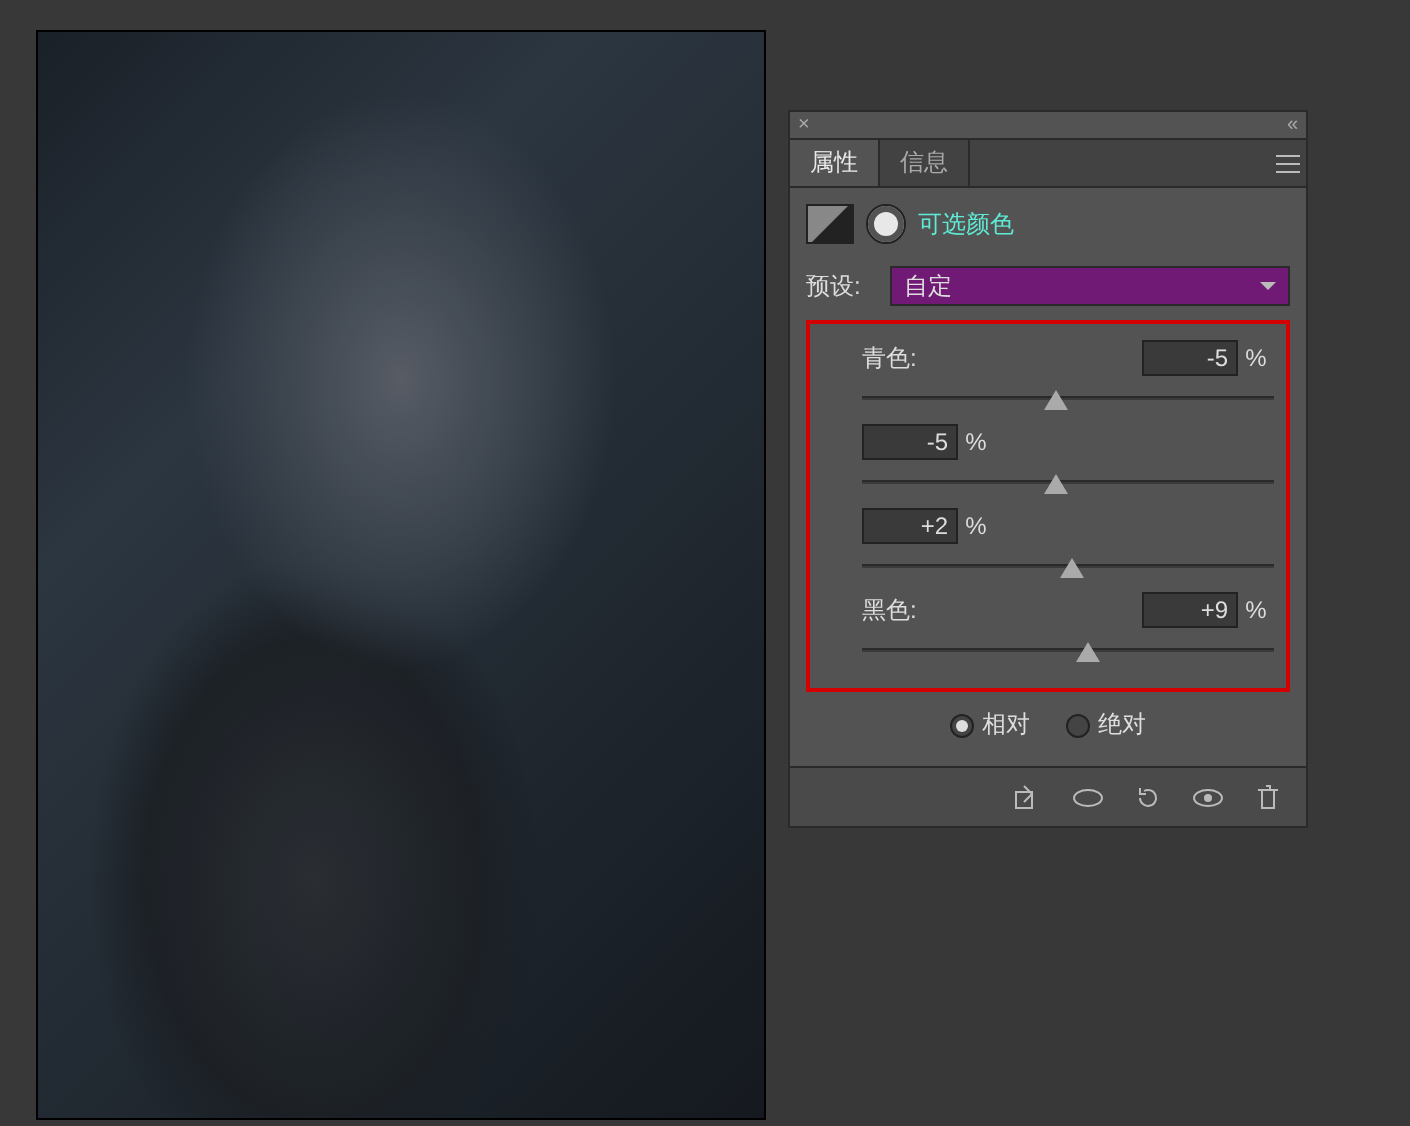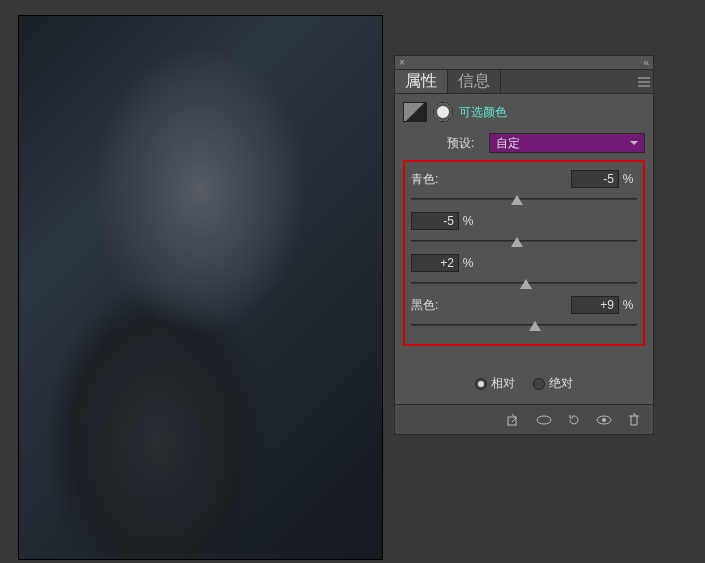--- a/index.html
+++ b/index.html
@@ -58,21 +58,21 @@
     background: #424242;
     border-bottom: 1px solid #2a2a2a;
     align-items: stretch;
   }
   .tab {
     padding: 0 10px;
     display: flex;
     align-items: center;
     color: #aaa;
     border-right: 1px solid #2a2a2a;
-    font-size: 16px;
+    font-size: 12px;
   }
   .tab.active {
     background: #535353;
     color: #e8e8e8;
   }
   .tab-menu {
     margin-left: auto;
     width: 18px;
     display: flex;
     align-items: center;
@@ -101,21 +101,20 @@
     border: 1px solid #222;
     border-radius: 50%;
     box-shadow: inset 0 0 0 3px #535353;
   }
   .title-text { color: #5eead4; }
   .control-row {
     display: flex;
     align-items: center;
     gap: 6px;
     padding: 3px 0;
-    margin-left: 44px;
   }
   .label { color: #ddd; width: 36px; }
   .dropdown {
     flex: 1;
     height: 20px;
     background: #701a75;
     border: 1px solid #2a2a2a;
     display: flex;
     align-items: center;
     padding: 0 6px;
@@ -140,20 +139,21 @@
     border: 1px solid #2a2a2a;
     margin-right: 4px;
   }
   .highlight-box {
     border: 2px solid #d40000;
     padding: 4px 6px 10px 6px;
     margin-top: 4px;
   }
   .slider-block {
     padding: 4px 0 2px 0;
+    margin-left: 20px;
   }
   .slider-head {
     display: flex;
     align-items: center;
     padding-bottom: 4px;
   }
   .slider-head .sl-label { color: #ddd; flex: 1; }
   .value-box {
     width: 48px;
     height: 18px;
@@ -185,21 +185,20 @@
     border-left: 6px solid transparent;
     border-right: 6px solid transparent;
     border-bottom: 10px solid #aaa;
     transform: translate(-50%, -40%);
   }
   .radio-row {
     display: flex;
     gap: 18px;
     justify-content: center;
     padding: 8px 0 4px 0;
-    margin-top: 21px;
   }
   .radio {
     display: flex;
     align-items: center;
     gap: 4px;
     color: #ddd;
   }
   .radio .dot {
     width: 12px; height: 12px;
     border-radius: 50%;

